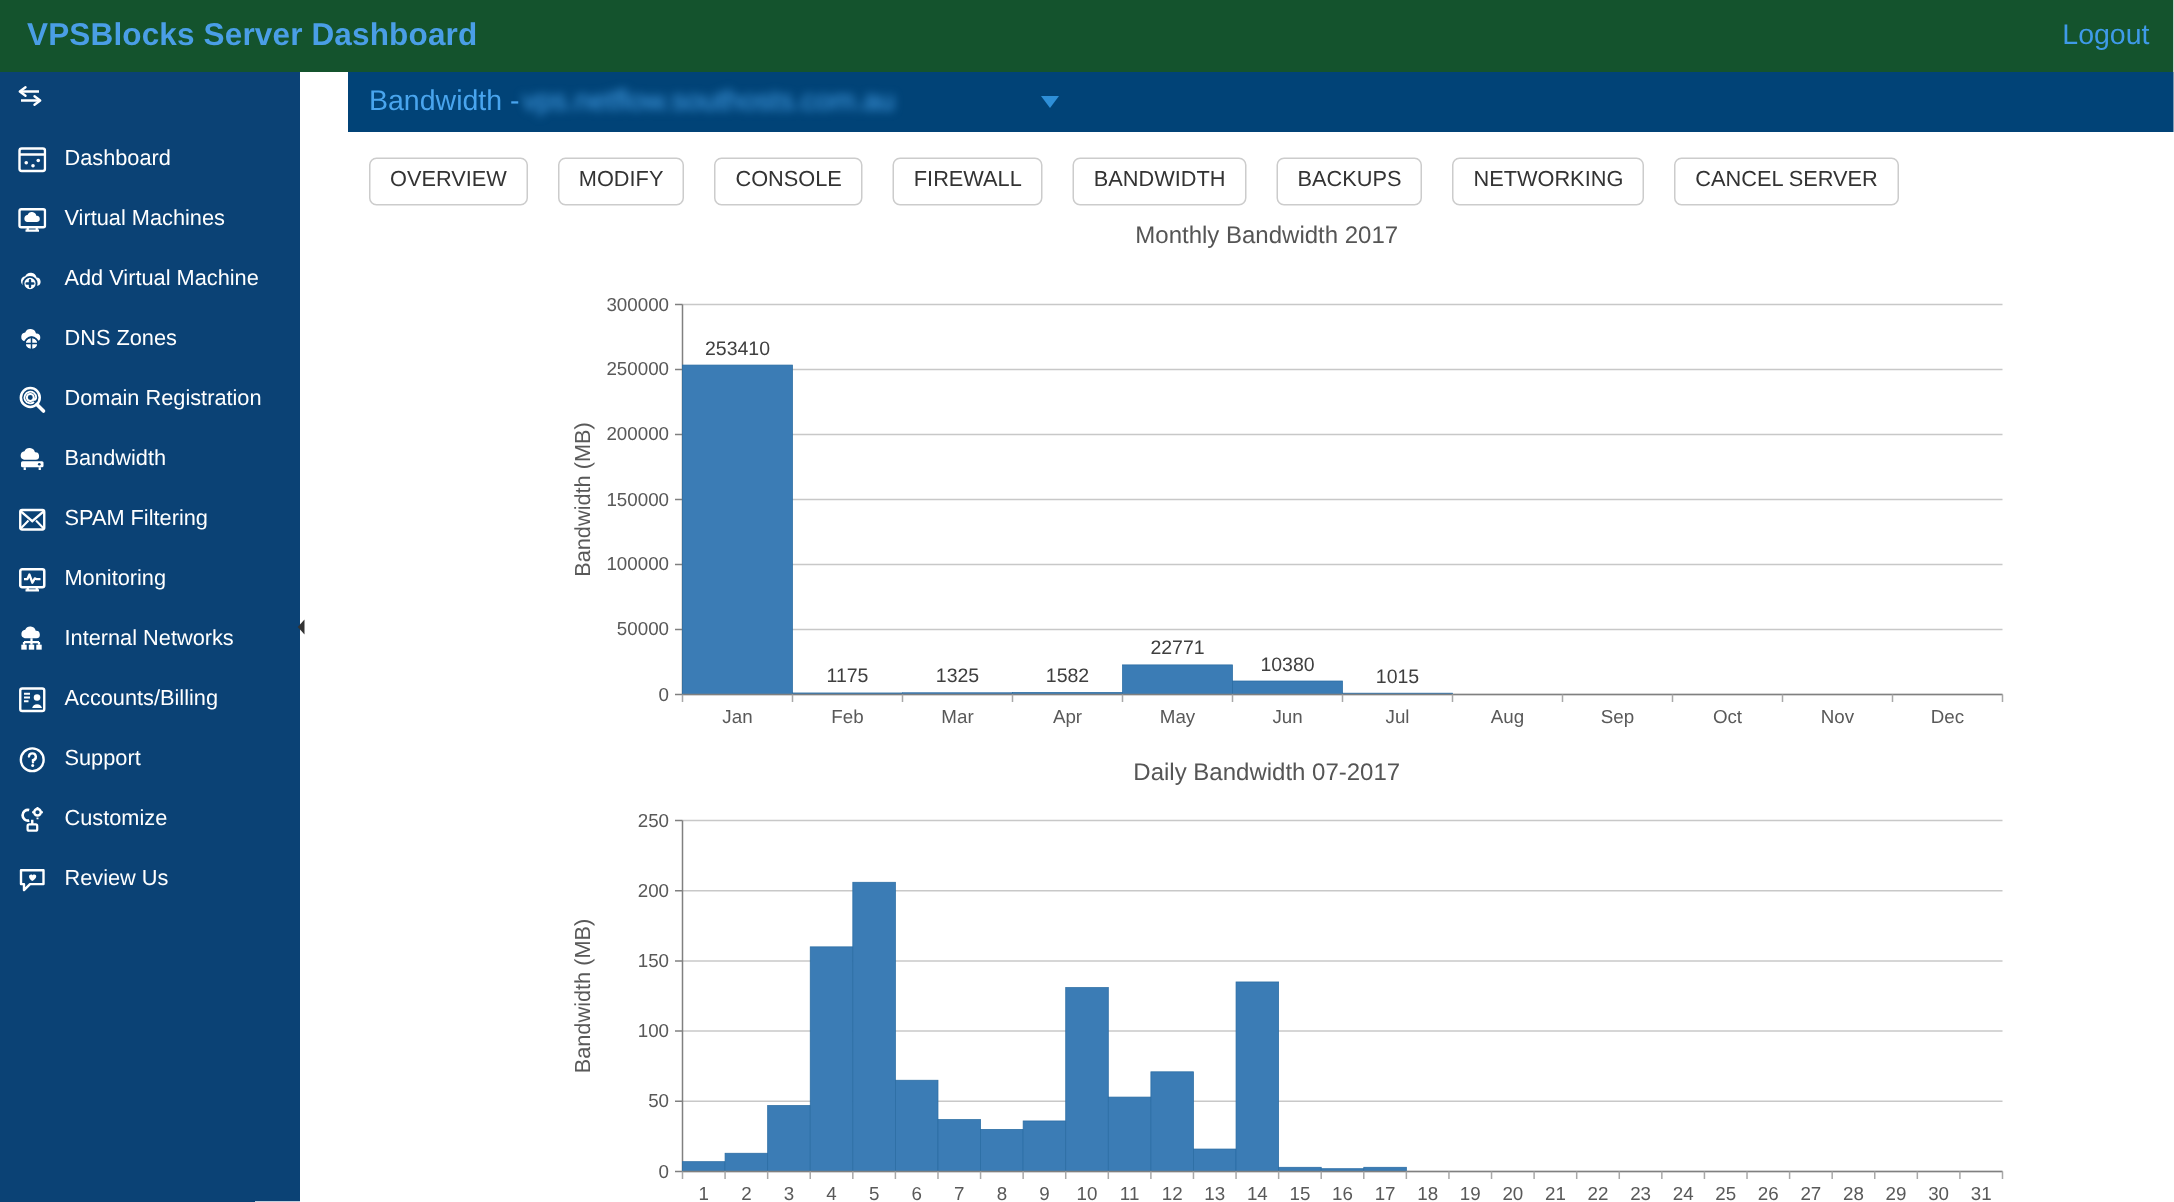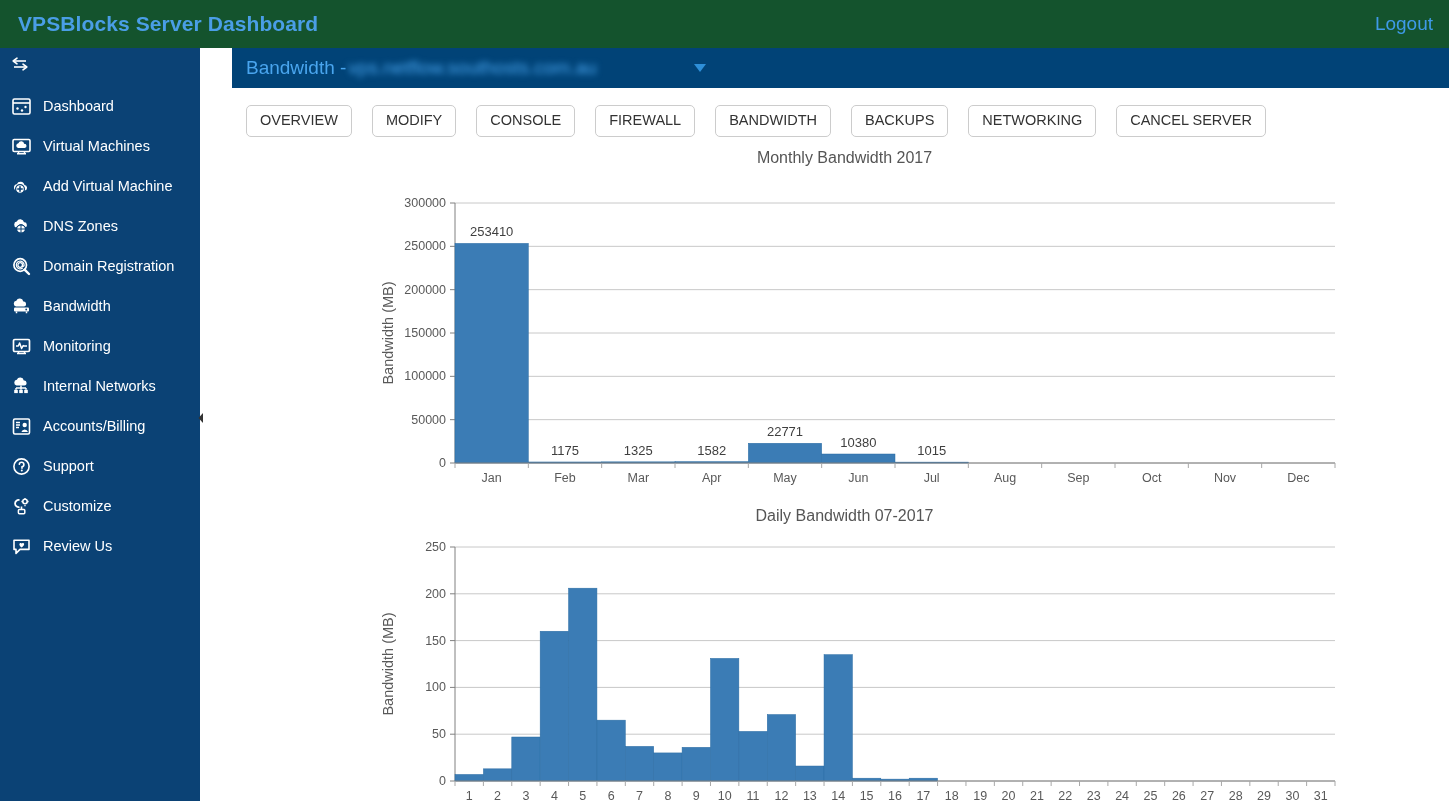--- a/index.html
+++ b/index.html
@@ -204,20 +204,30 @@
         <svg width="19" height="19" viewBox="0 0 19 19">
             <path d="M4 9.5 a2.9 2.9 0 0 1 .3-5.7 a3.7 3.7 0 0 1 7 .7 a2.5 2.5 0 0 1 .5 5 z" fill="#fff"></path>
             <rect x="2" y="10.5" width="15" height="4" rx="1" fill="#fff"></rect>
             <path d="M4.5 14.5 v1.8 M14.5 14.5 v1.8" stroke="#fff" stroke-width="1.5"></path>
             <circle cx="14.2" cy="12.5" r=".9" fill="#0b4275"></circle>
           </svg>
       </span>
       <span class="side-label">Bandwidth</span>
     </div>
 
+    <div class="side-item">
+      <span class="side-ico">
+        <svg width="19" height="19" viewBox="0 0 19 19">
+            <rect x="1.5" y="3" width="16" height="13" rx="1.3" fill="none" stroke="#fff" stroke-width="1.6"></rect>
+            <path d="M1.5 3.6 L9.5 10.5 L17.5 3.6" fill="none" stroke="#fff" stroke-width="1.6"></path>
+            <path d="M1.5 15.6 L7 10 M17.5 15.6 L12 10" fill="none" stroke="#fff" stroke-width="1.4"></path>
+          </svg>
+      </span>
+      <span class="side-label">SPAM Filtering</span>
+    </div>
 
     <div class="side-item">
       <span class="side-ico">
         <svg width="19" height="19" viewBox="0 0 19 19">
             <rect x="1.5" y="2.5" width="16" height="12" rx="1.3" fill="none" stroke="#fff" stroke-width="1.7"></rect>
             <path d="M6.5 14.5 v2 M12.5 14.5 v2 M5 16.6 H14" stroke="#fff" stroke-width="1.5"></path>
             <path d="M4 9 H6.3 L7.6 6 L9.6 11.5 L11.2 8.6 L12.2 9 H15" fill="none" stroke="#fff" stroke-width="1.5" stroke-linejoin="round"></path>
           </svg>
       </span>
       <span class="side-label">Monitoring</span>

